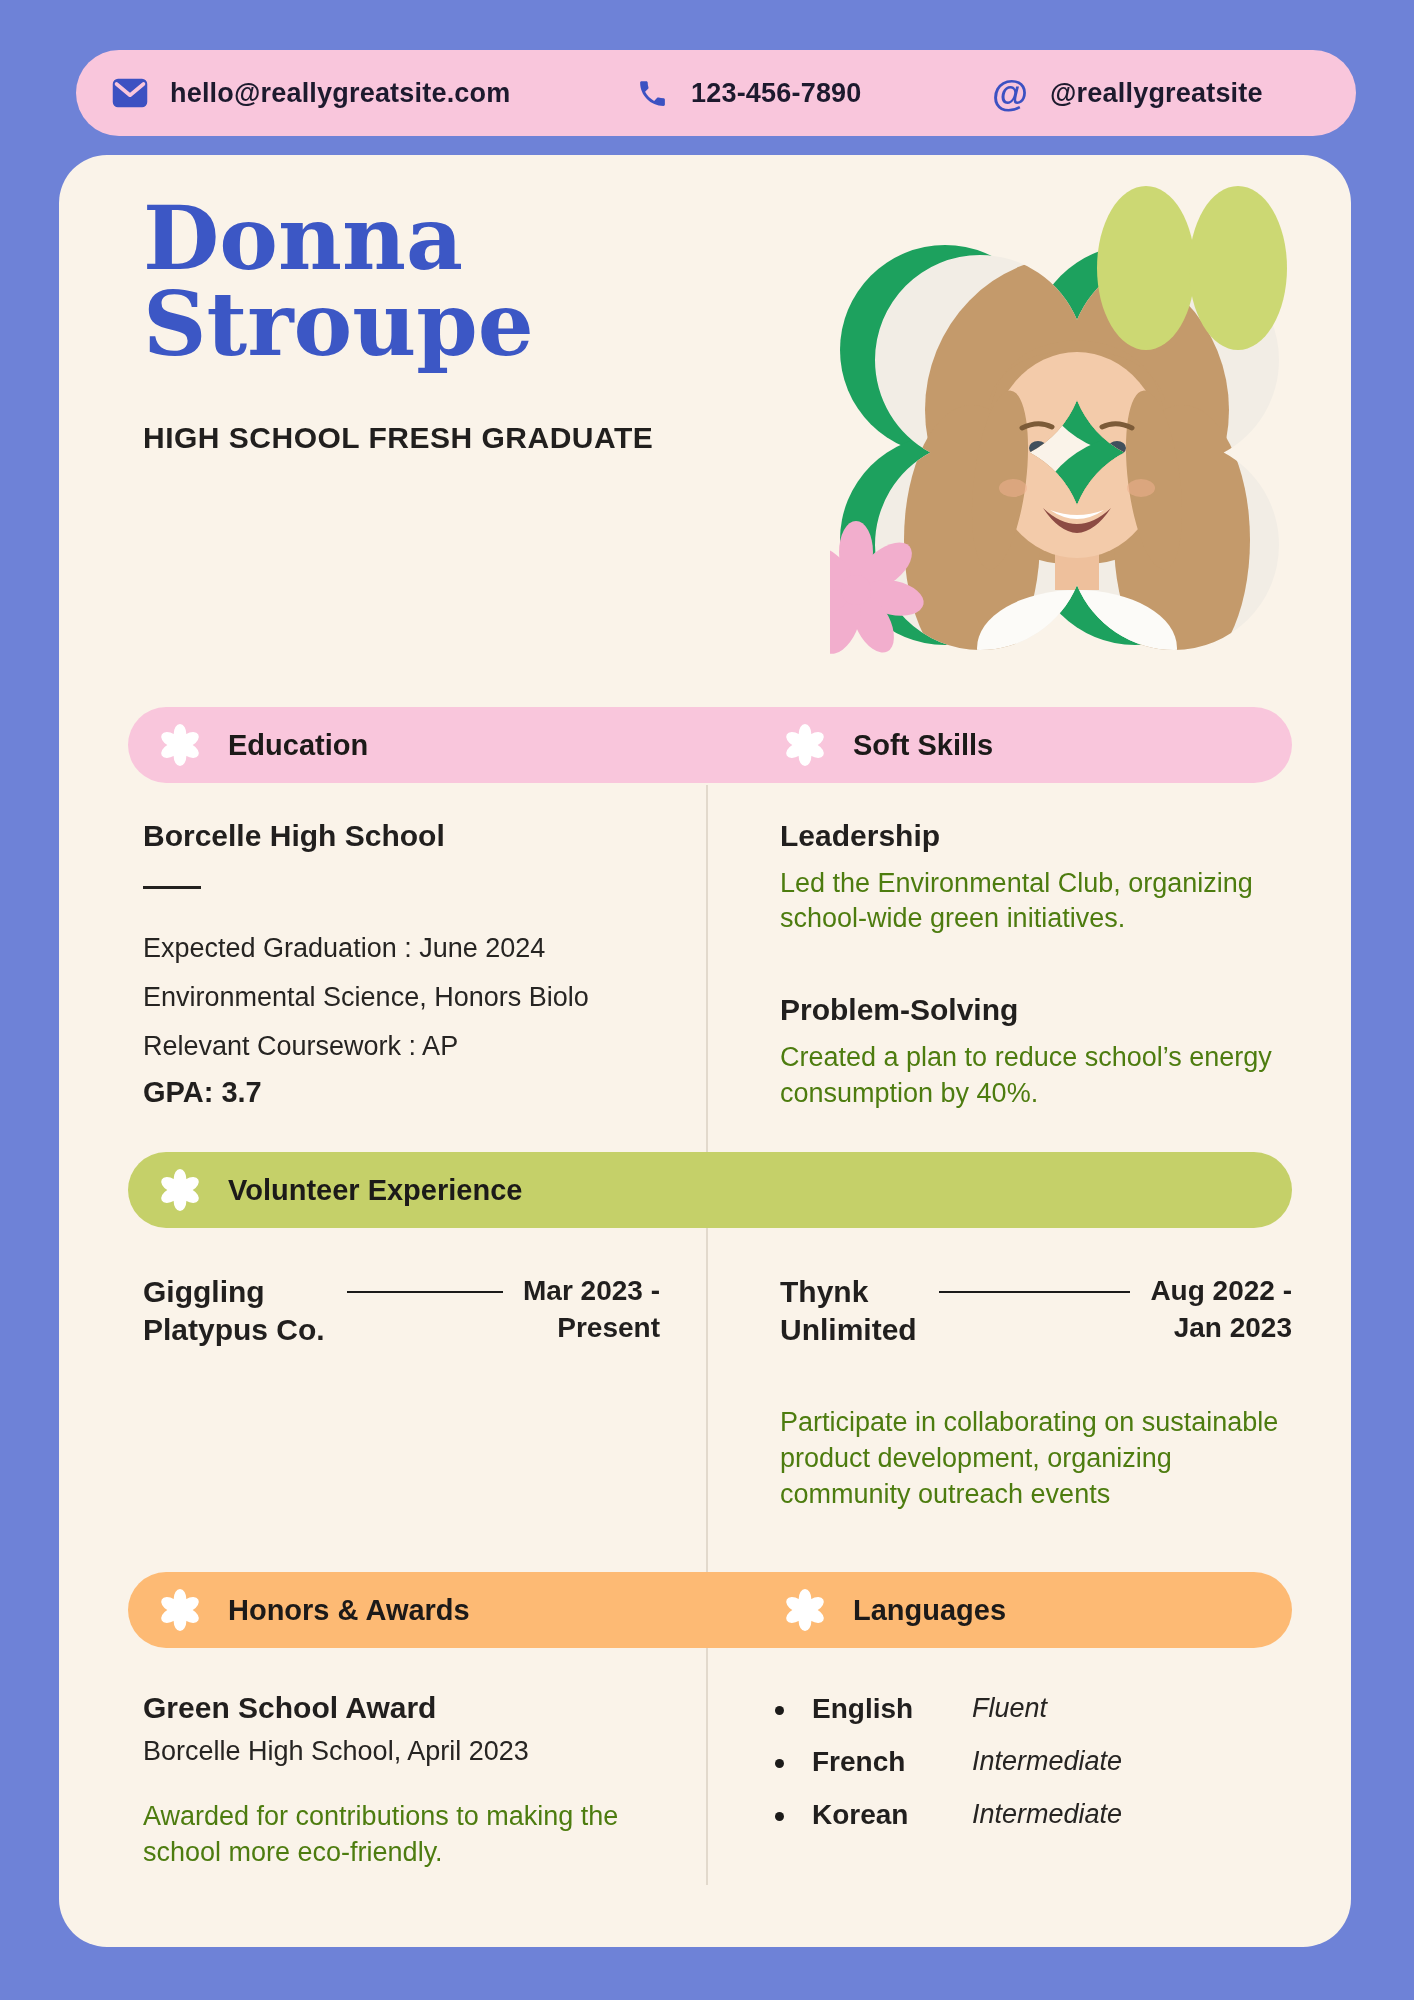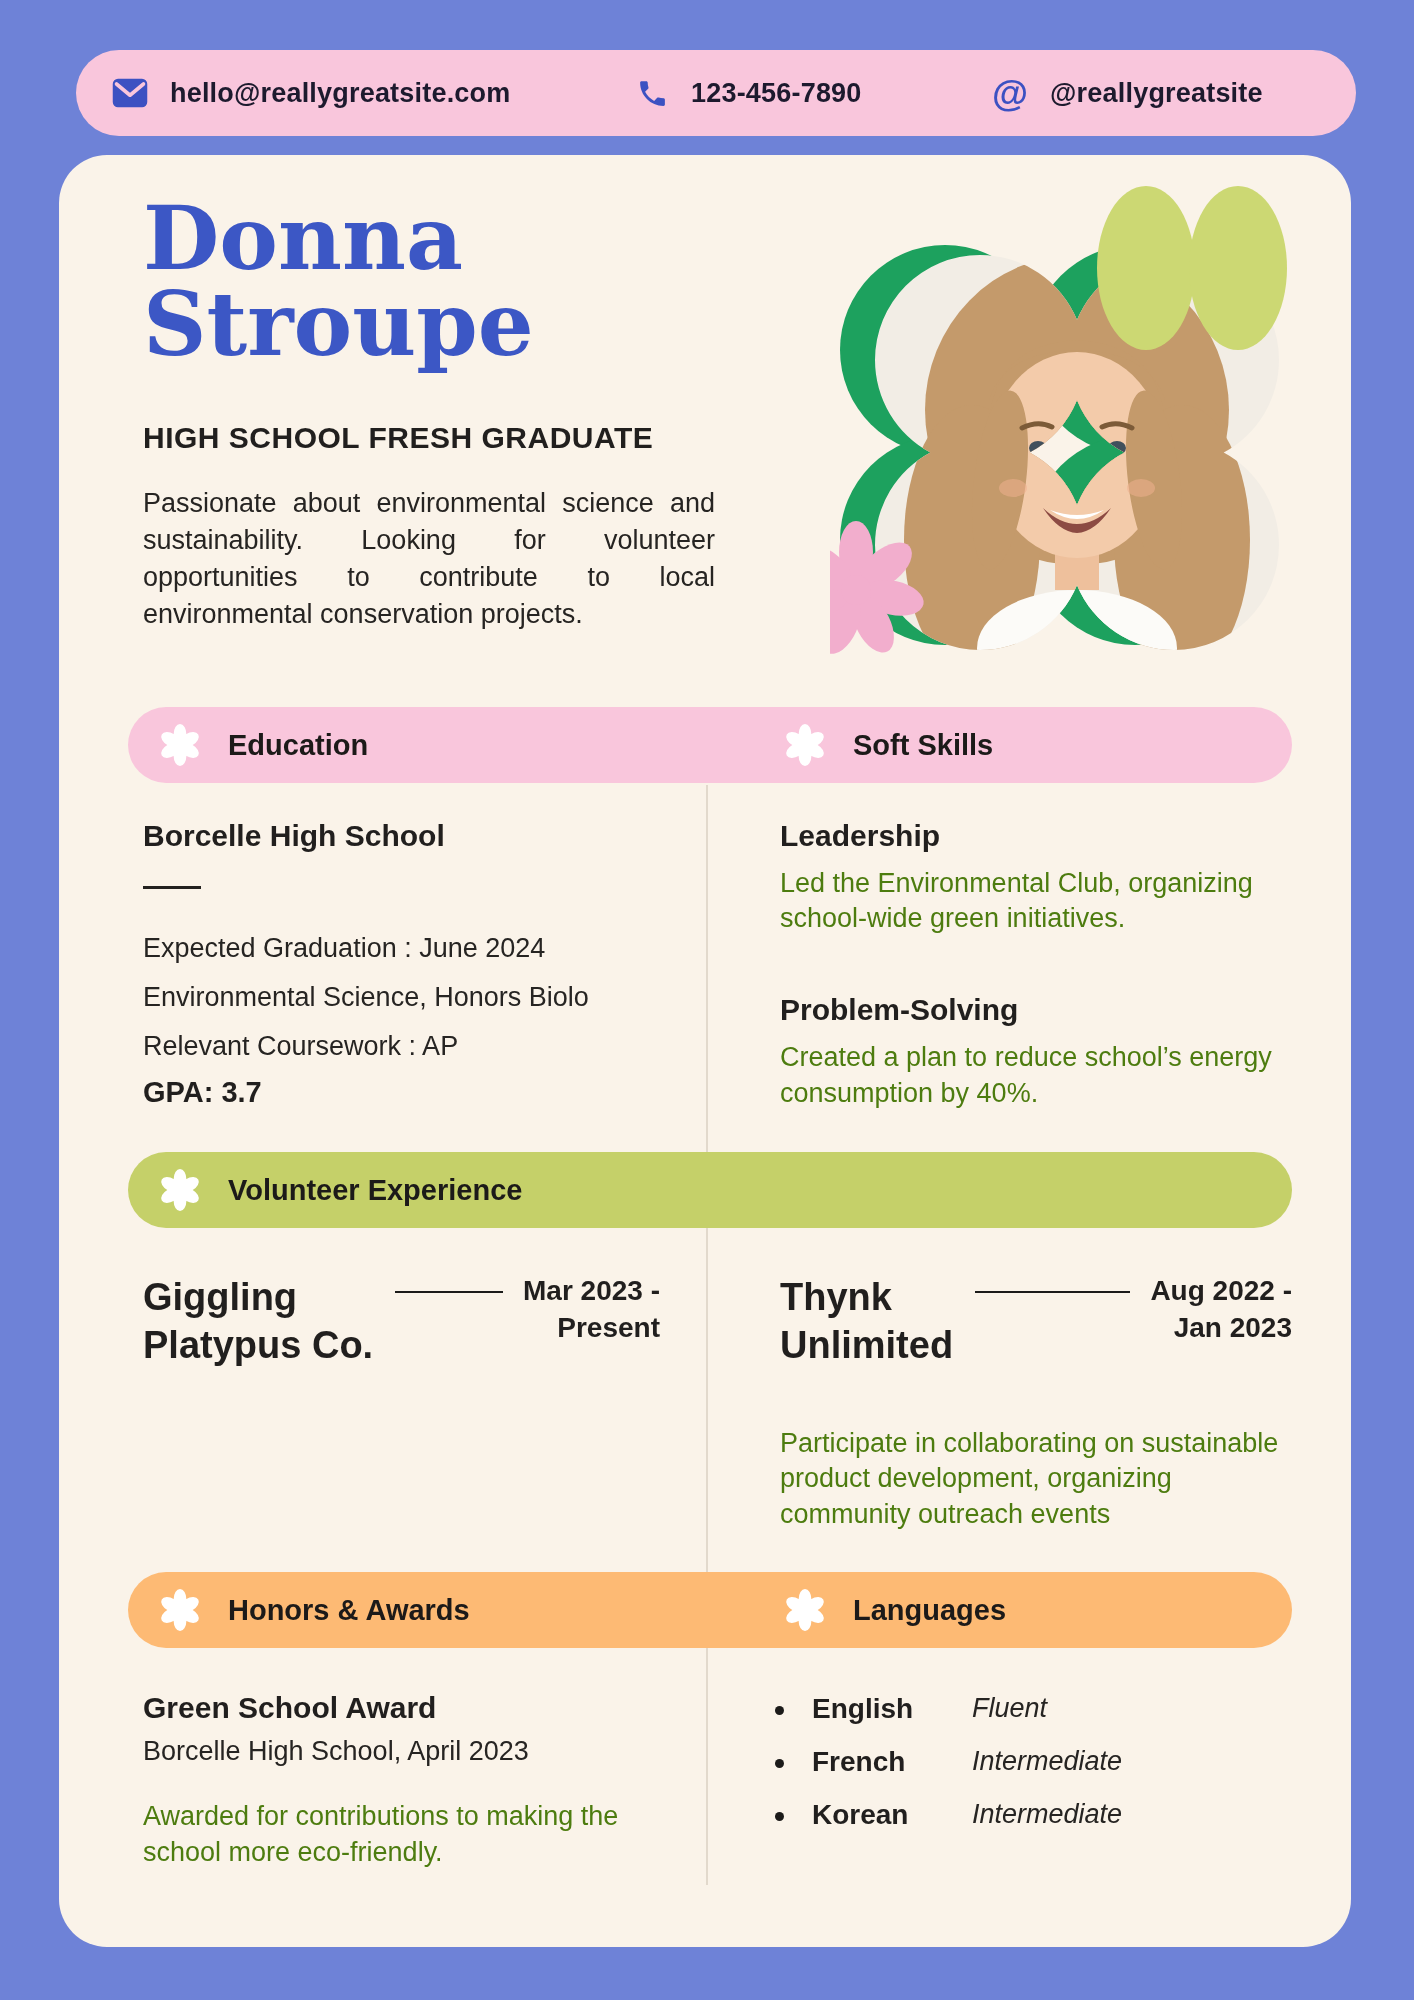--- a/index.html
+++ b/index.html
@@ -57,21 +57,21 @@
   .edu-line { font-size:27px; line-height:1.42; margin:0 0 11px; color:#262422; }
   .gpa { font-size:29px; font-weight:700; margin-top:6px; }
   
   .col-skills { left:721px; top:664px; width:505px; }
   .col-skills .entry-title { margin-bottom:12px; }
   .col-skills p.body-text { margin-bottom:56px; }
   
   .col-vol-left  { left:84px;  top:1118px; width:517px; }
   .col-vol-right { left:721px; top:1118px; width:512px; }
   .vol-head { display:flex; align-items:flex-start; }
-  .org { font-size:38px; font-weight:700; line-height:1.27; white-space:nowrap; }
+  .org { font-size:30px; font-weight:700; line-height:1.27; white-space:nowrap; }
   .org span, .dates span { display:block; }
   .head-rule { flex:1; height:2px; background:#1b1a19; margin:18px 20px 0 22px; }
   .dates { font-size:28px; font-weight:700; line-height:1.32; text-align:right; white-space:nowrap; }
   .vol-desc { margin-top:56px; }
   
   .col-honors { left:84px; top:1536px; width:517px; }
   .col-honors .entry-title { margin-bottom:8px; }
   .honor-meta { font-size:27px; line-height:1.3; color:#262422; }
   .honor-desc { margin-top:30px; }
   
@@ -104,21 +104,20 @@
   </div>
 </div>
 
 <div class="card">
 
   <h1 class="name">
     <span>Donna</span>
     <span>Stroupe</span>
   </h1>
   <div class="role-title">HIGH SCHOOL FRESH GRADUATE</div>
-  <p class="about">Passionate about environmental science and sustainability. Looking for volunteer opportunities to contribute to local environmental conservation projects.</p>
 
   <svg class="art" viewBox="830 183 470 490">
 
     <g fill="#1da15e">
       <circle cx="945" cy="350" r="105"></circle>
         <circle cx="1135" cy="350" r="105"></circle>
       <circle cx="945" cy="540" r="105"></circle>
         <circle cx="1135" cy="540" r="105"></circle>
     </g>
 

